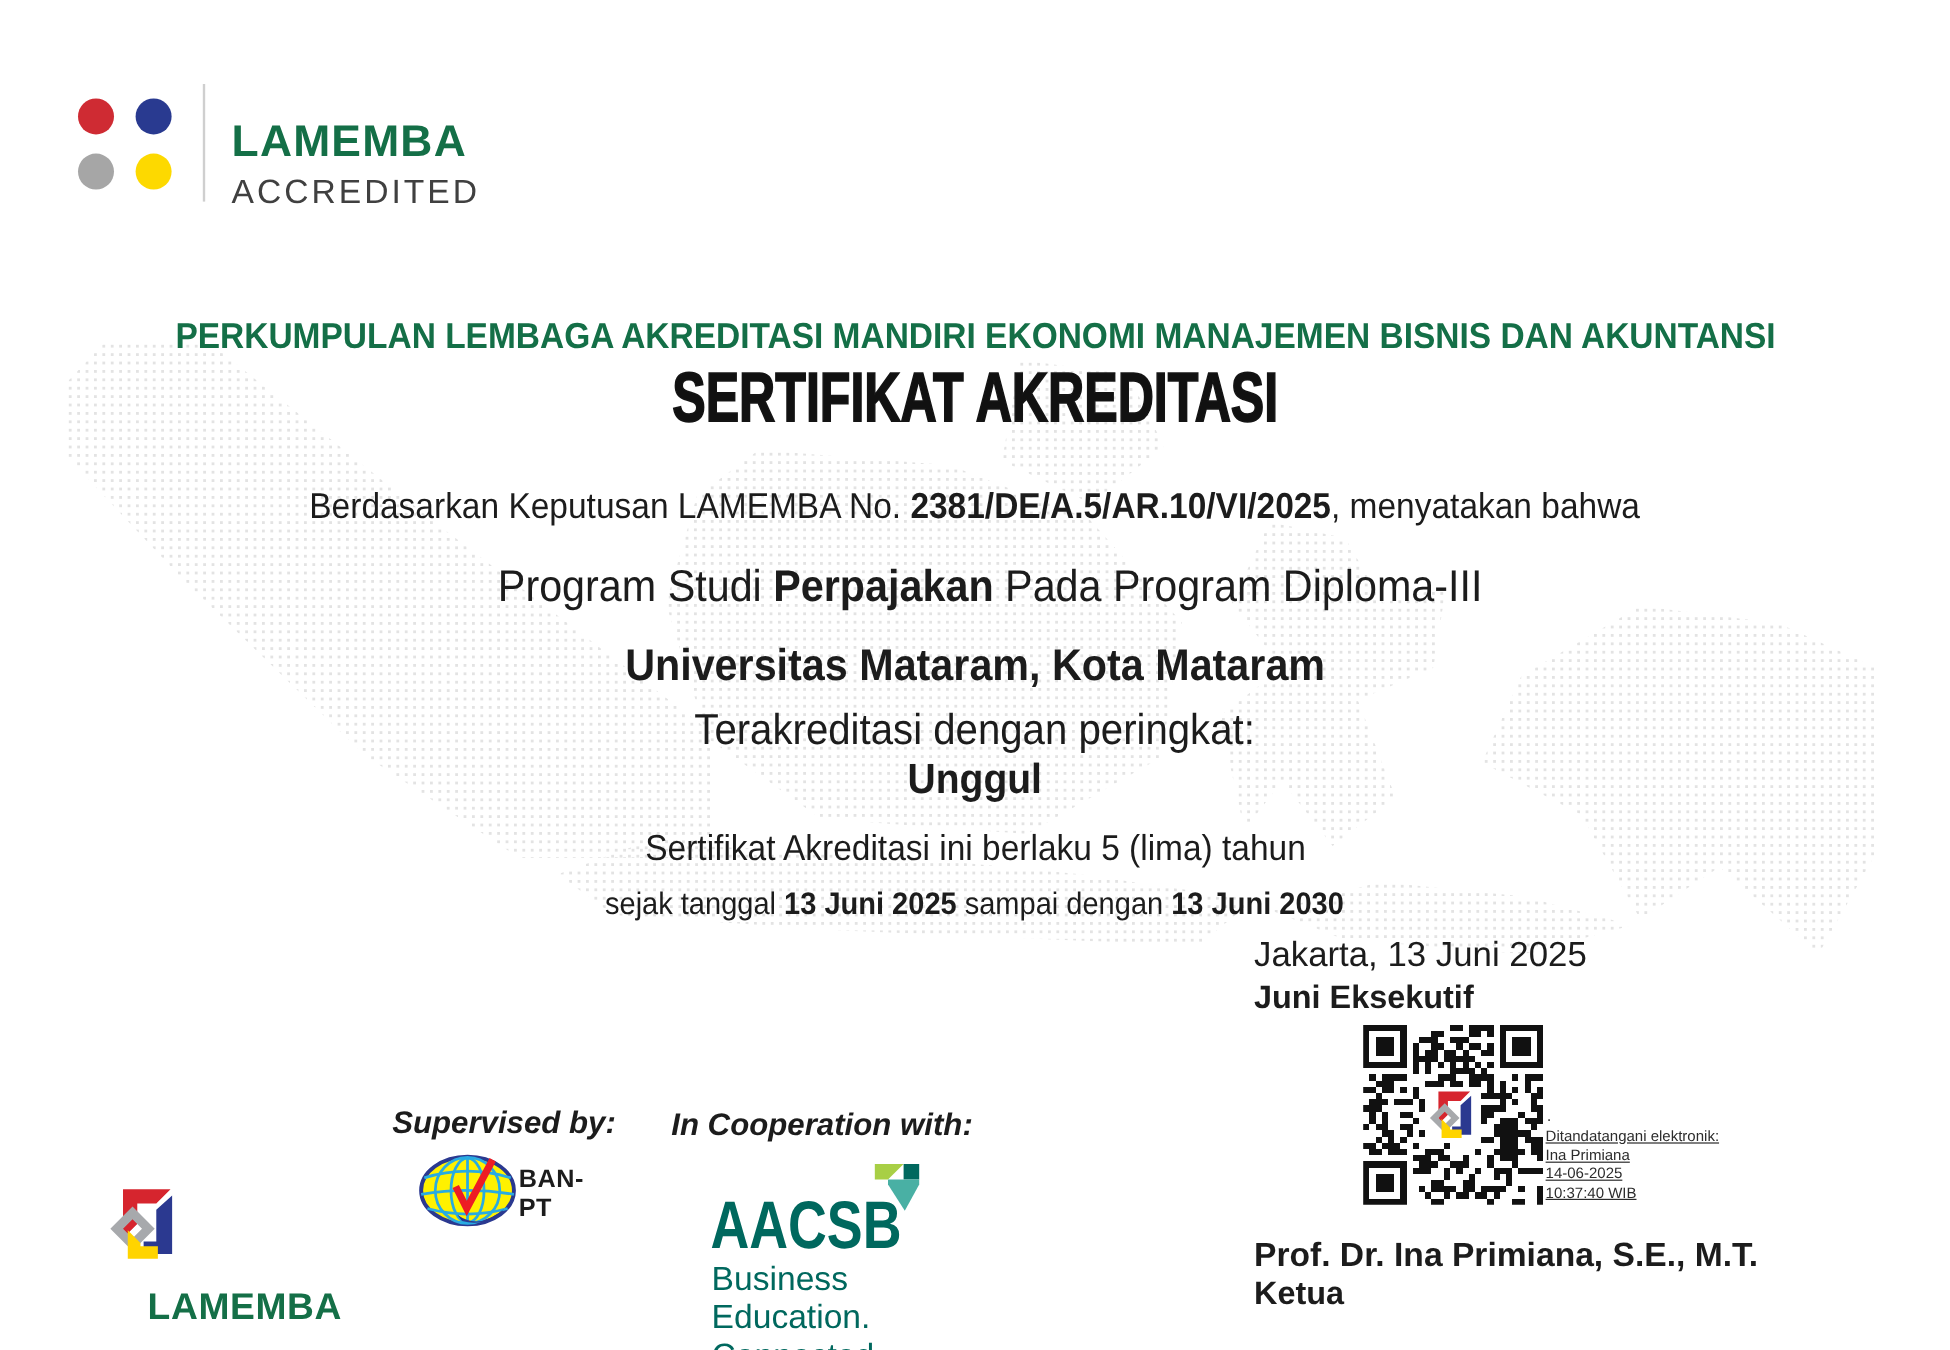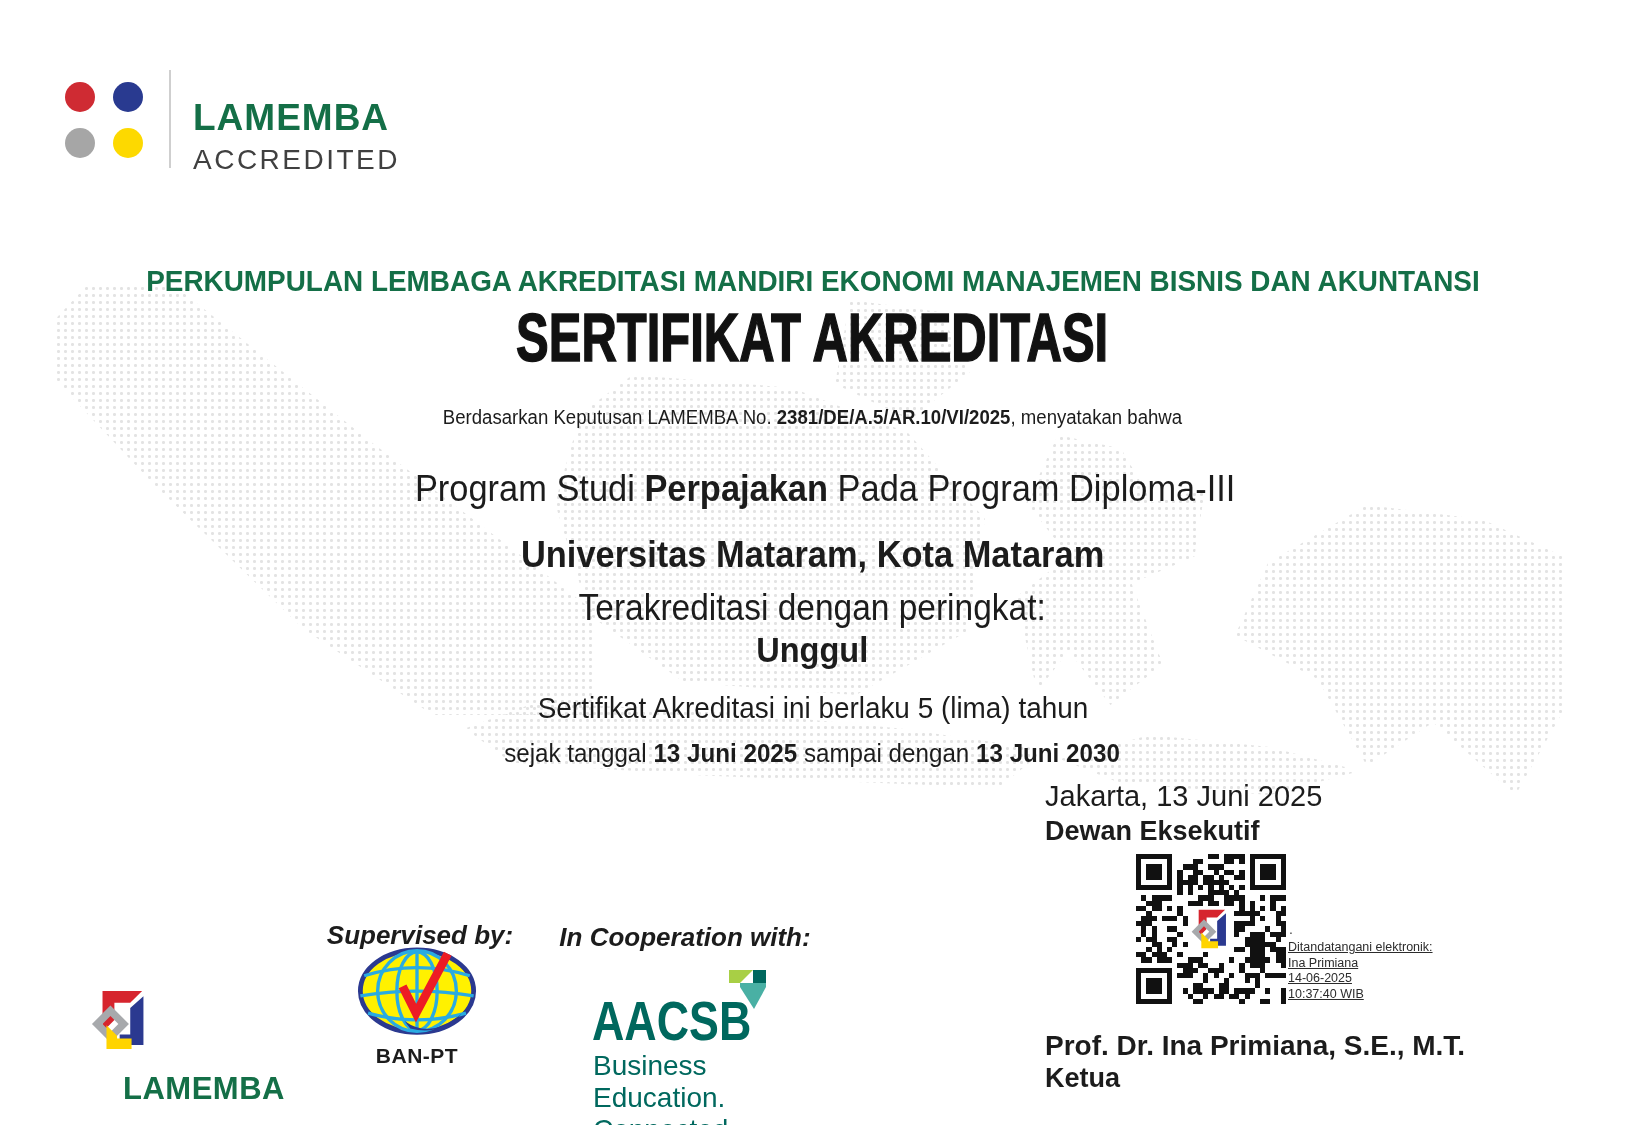--- a/index.html
+++ b/index.html
@@ -19,44 +19,44 @@
   .brand{position:absolute;left:65px;top:78px;display:flex;align-items:flex-start;}
   .dots{display:grid;grid-template-columns:30px 30px;grid-template-rows:30px 30px;column-gap:18px;row-gap:16px;margin-top:4px;}
   .dot{width:30px;height:30px;border-radius:50%;}
   .brand-divider{width:2px;height:98px;background:#cfcfcf;margin:-8px 22px 0 26px;}
   .brand-name{font-size:37px;font-weight:700;letter-spacing:1px;line-height:1;}
   .brand-sub{font-size:28px;color:#404040;letter-spacing:2.5px;margin-top:10px;line-height:1;}
   
   .cline{position:absolute;left:0;width:1625px;text-align:center;line-height:1.05;white-space:nowrap;}
   .cond{display:inline-block;transform:scaleX(0.93);transform-origin:center;}
   .org-line{top:244px;font-size:30px;font-weight:700;}
-  .cert-title{top:302px;font-size:68px;font-weight:700;color:#111;}
+  .cert-title{top:302px;font-size:58px;font-weight:700;color:#111;}
   .cert-title .cond{transform:scaleX(0.72);-webkit-text-stroke:1.6px #141414;}
-  .decree-line{top:407px;font-size:20px;}
+  .decree-line{top:407px;font-size:30px;}
   .program-line{top:470px;font-size:37px;margin-left:13px;}
   .institution-line{top:536px;font-size:37px;font-weight:700;}
   .rating-label-line{top:589px;font-size:36px;}
   .rating-line{top:632px;font-size:35px;font-weight:700;}
   .validity1-line{top:692px;font-size:30px;}
   .validity2-line{top:740px;font-size:26px;}
   
   .sig-center{position:absolute;left:1045px;width:460px;text-align:left;white-space:nowrap;}
   .place-date{top:780px;font-size:29px;}
   .board{top:816px;font-size:27px;font-weight:700;}
   .qr-wrap{position:absolute;left:1136px;top:854px;width:150px;height:150px;}
   .qr-wrap svg{width:150px;height:150px;display:block;}
   .qr-logo{position:absolute;left:53px;top:53px;width:44px;height:44px;background:#fff;display:flex;align-items:center;justify-content:center;}
   .esign-dot{position:absolute;left:1289px;top:921px;font-size:14px;color:#444;}
   .esign-text{position:absolute;left:1288px;top:940px;font-size:12.5px;line-height:1.25;color:#2c2c2c;text-align:left;text-decoration:underline;}
   .signer-name{top:1030px;font-size:28px;font-weight:700;}
   .signer-title{top:1063px;font-size:27px;font-weight:700;}
   
   .sup-label{position:absolute;left:295px;width:250px;top:920px;text-align:center;font-size:26px;font-weight:700;font-style:italic;white-space:nowrap;}
   .coop-label{position:absolute;left:535px;width:300px;top:922px;text-align:center;font-size:26px;font-weight:700;font-style:italic;white-space:nowrap;}
-  .banpt{position:absolute;left:347px;top:946px;width:140px;display:flex;flex-direction:column;align-items:center;}
+  .banpt{position:absolute;left:347px;top:946px;width:140px;display:flex;flex-direction:row;align-items:center;}
   .banpt-label{font-size:21px;font-weight:700;letter-spacing:0.5px;margin-top:2px;}
   .lamemba-logo{position:absolute;left:85px;top:972px;width:240px;height:112px;}
   .lamemba-logo svg{position:absolute;left:3px;top:6px;}
   .lamemba-wordmark{position:absolute;left:38px;top:78px;font-size:31px;font-weight:700;letter-spacing:0.5px;}
   .aacsb{position:absolute;left:578px;top:962px;width:220px;height:125px;}
   .aacsb-word{position:absolute;left:14px;top:26px;font-size:56px;font-weight:700;transform:scaleX(0.8);transform-origin:left;letter-spacing:0;}
   .aacsb-flag{position:absolute;left:147px;top:8px;}
   .aacsb-tag{position:absolute;left:15px;top:88px;font-size:28px;line-height:1.15;}
   .green{color:#146f47;margin-top:21px;}
 </style>
@@ -122,21 +122,21 @@
 </div>
 
 <div class="cline validity1-line">
   <span class="cond">Sertifikat Akreditasi ini berlaku 5 (lima) tahun</span>
 </div>
 <div class="cline validity2-line">
   <span class="cond"><span>sejak tanggal </span><b>13 Juni 2025</b><span> sampai dengan </span><b>13 Juni 2030</b></span>
 </div>
 
 <div class="sig-center place-date">Jakarta, 13 Juni 2025</div>
-<div class="sig-center board">Dewan Eksekutif</div>
+<div class="sig-center board">Juni Eksekutif</div>
 
 <div class="qr-wrap">
   <svg id="qr-svg" viewBox="0 0 29 29" shape-rendering="crispEdges" fill="#111">
       <rect x="0" y="0" width="1" height="1"></rect>
       <rect x="1" y="0" width="1" height="1"></rect>
       <rect x="2" y="0" width="1" height="1"></rect>
       <rect x="3" y="0" width="1" height="1"></rect>
       <rect x="4" y="0" width="1" height="1"></rect>
       <rect x="5" y="0" width="1" height="1"></rect>
       <rect x="6" y="0" width="1" height="1"></rect>

